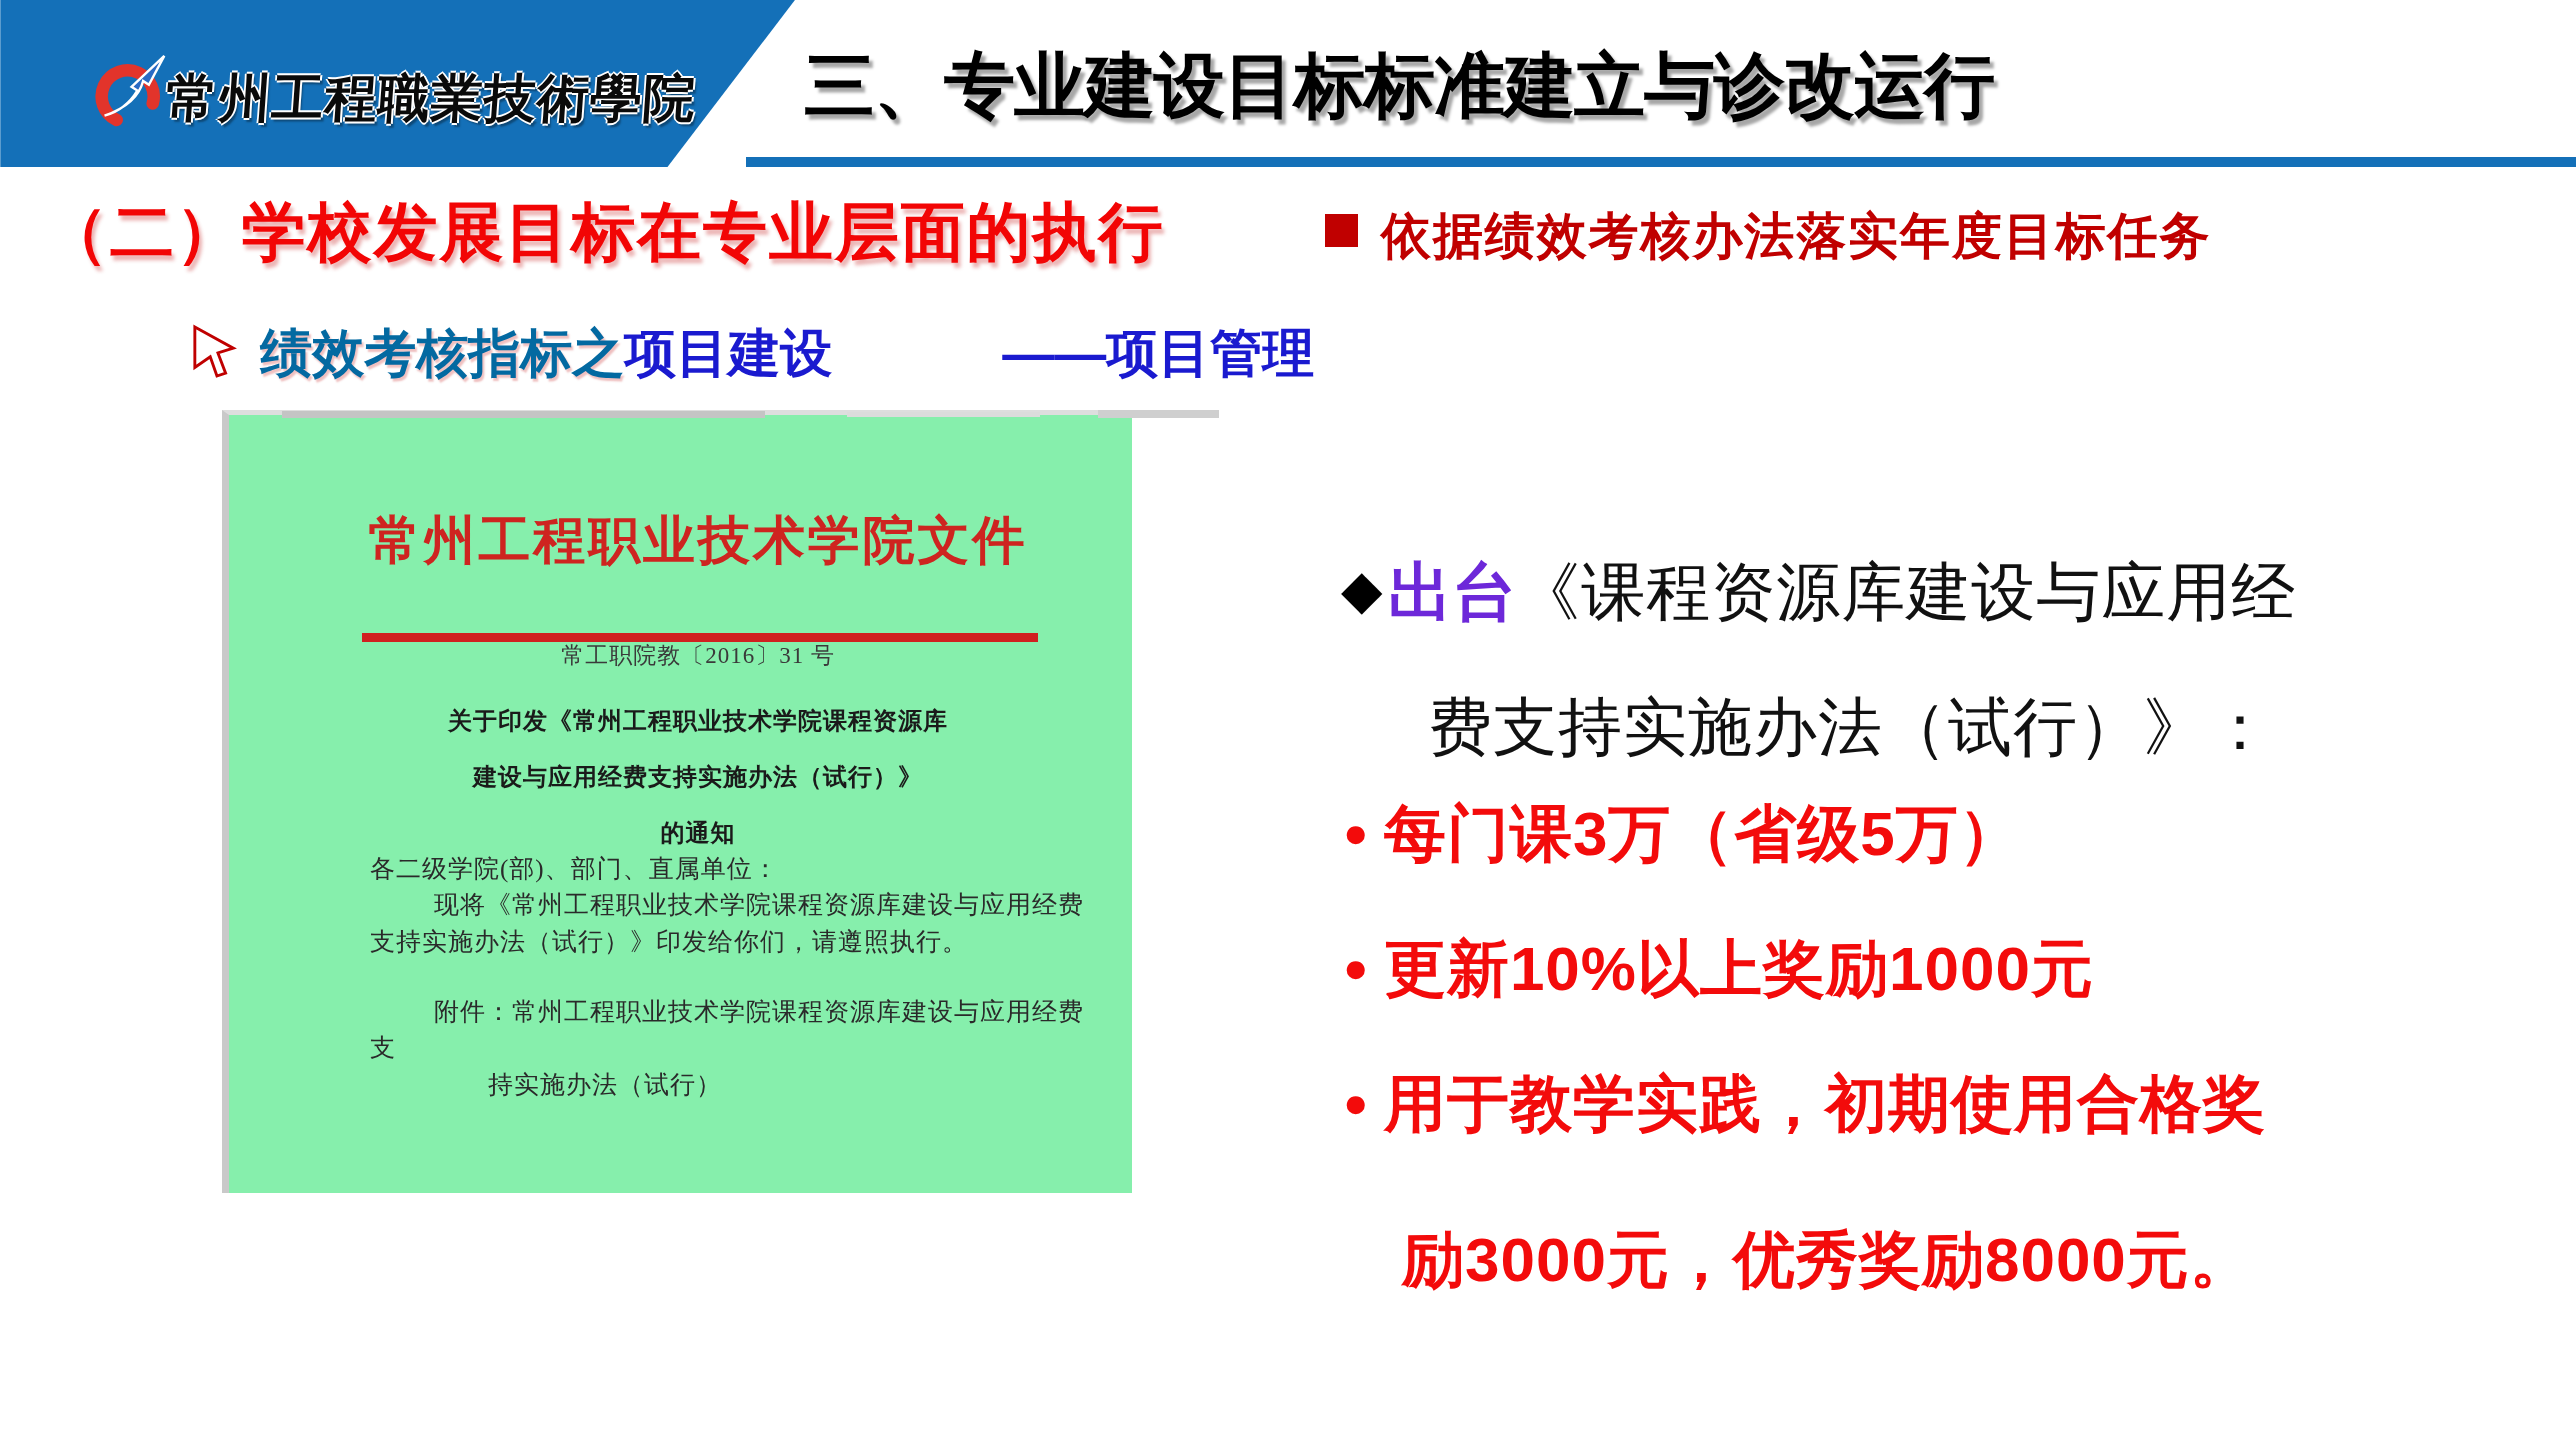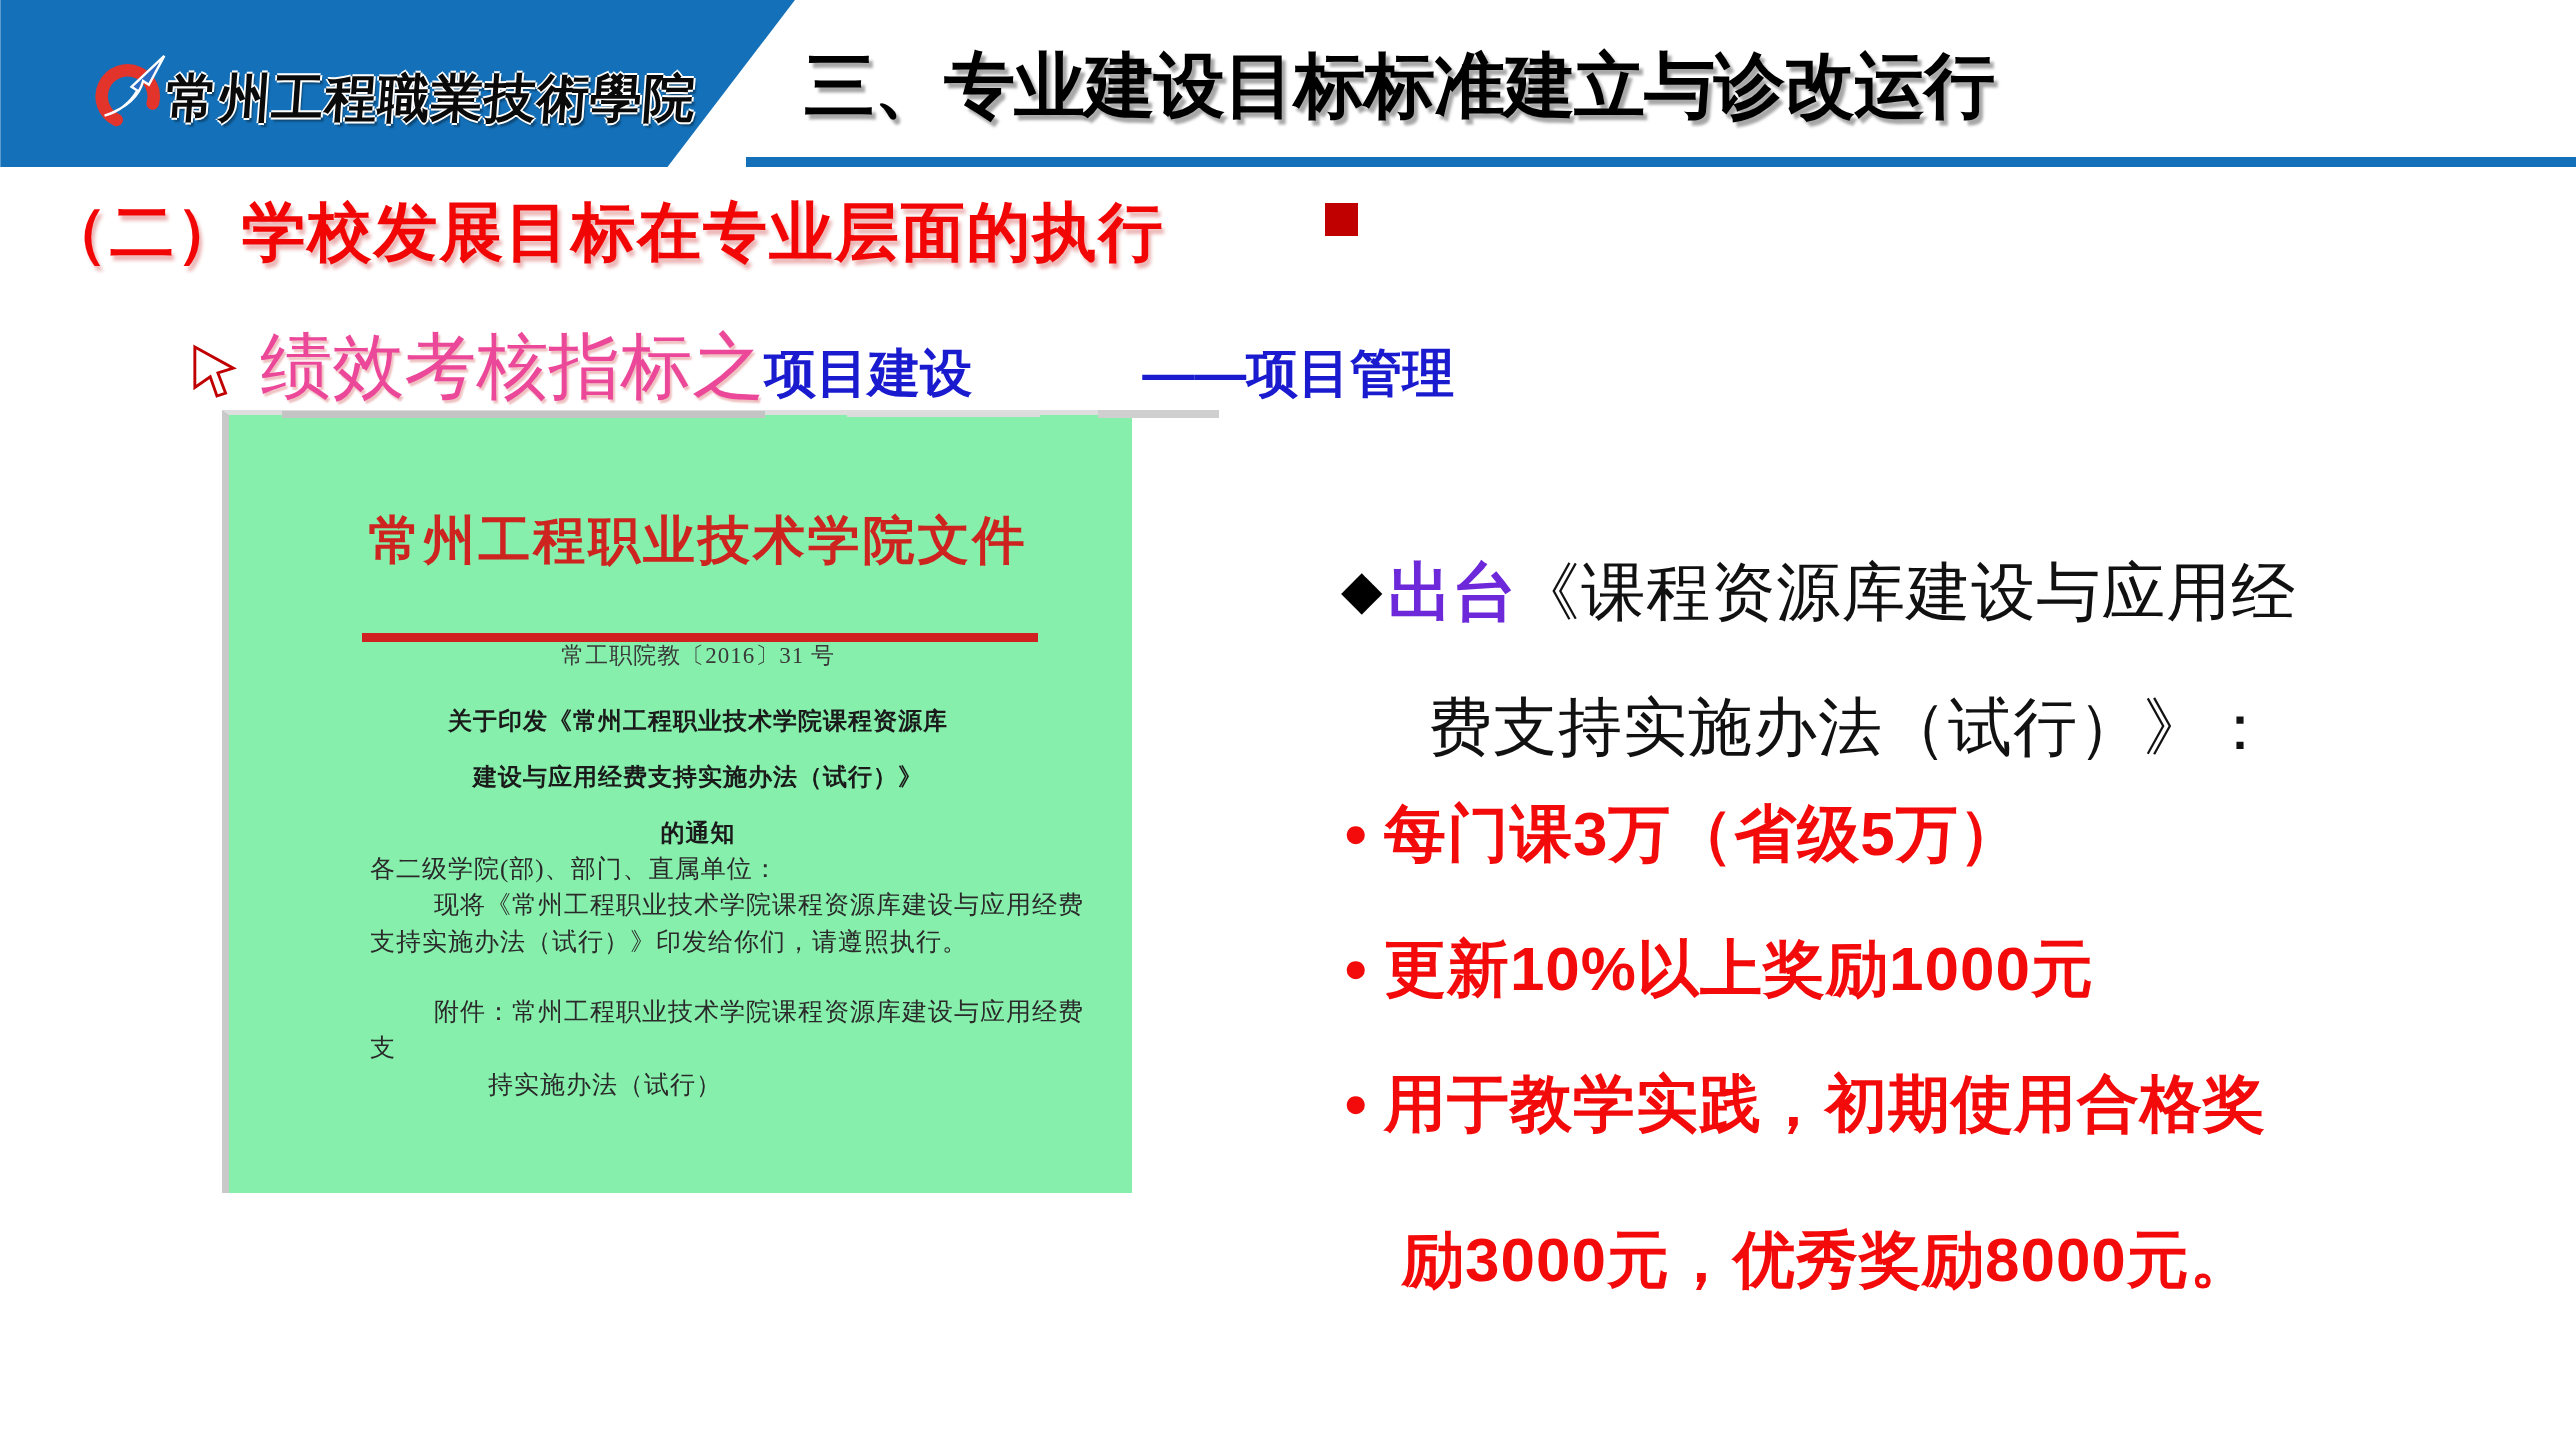--- a/index.html
+++ b/index.html
@@ -42,21 +42,21 @@
     display:inline-block;width:33px;height:33px;background:#C00000;
     margin-right:23px;vertical-align:5.8px;
   }
   .side-note .txt{
     font-size:50px;font-weight:800;color:#C00000;letter-spacing:1.9px;
   }
 
   .subline{left:191px;top:319px;white-space:nowrap;}
   .subline .arrow{display:inline-block;vertical-align:-9.7px;margin-right:19.3px;}
   .subline .red{
-    font-size:72px;font-weight:400;color:#ec4899;
+    font-size:52px;font-weight:700;color:#0369a1;
     text-shadow:1.9px 2.9px 1.9px rgba(190,0,0,0.25);
   }
   .subline .blue{font-size:52px;font-weight:800;color:#1A1ACF;}
   .subline .dash{font-size:52px;font-weight:800;color:#1A1ACF;margin-left:170px;}
 
   
   .doc{
     left:222px;top:410px;width:903px;height:778px;
     background:#86efac;
     border-left:7.7px solid #c9c9c9;
@@ -120,21 +120,21 @@
 
   <div class="abs school-name">常州工程職業技術學院</div>
 
   <div class="abs main-title">三、专业建设目标标准建立与诊改运行</div>
 
   <div class="abs blue-rule"></div>
 
   <div class="abs section-heading">（二）学校发展目标在专业层面的执行</div>
 
   <div class="abs side-note">
-    <span class="sq"></span>
+    <span class="sq"></span><span class="txt">依据绩效考核办法落实年度目标任务</span>
   </div>
 
   <div class="abs subline">
     <svg class="arrow" width="50" height="58" viewBox="0 0 52 60">
       <path d="M4 4 L44 26 L28 31 L36 52 L27 55 L20 35 L4 46 Z" fill="#ffffff" stroke="#C00000" stroke-width="3"></path>
     </svg><span class="red">绩效考核指标之</span><span class="blue">项目建设</span><span class="dash">——项目管理</span>
   </div>
 
   <div class="abs doc">
     <div class="abs strip1"></div>

